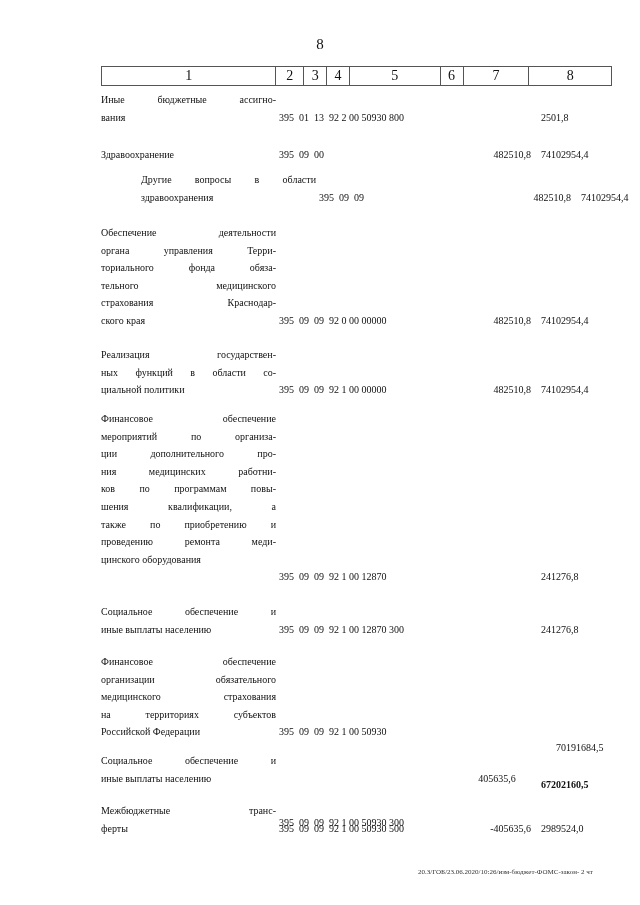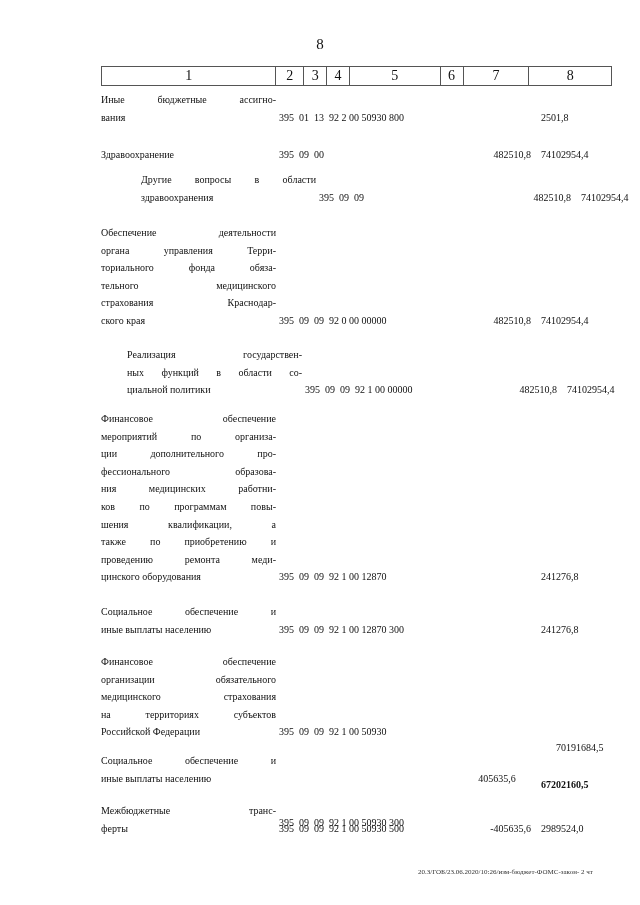--- a/index.html
+++ b/index.html
@@ -67,36 +67,35 @@
         <span>органа управления Терри-</span>
         <span>ториального фонда обяза-</span>
         <span>тельного медицинского</span>
         <span>страхования Краснодар-</span>
         <span class="last">ского края</span>
       </div>
       <div class="codes" style="top: 88px;">395  09  09  92 0 00 00000</div>
       <div class="v7" style="top: 88px;">482510,8</div>
       <div class="v8" style="top: 88px;">74102954,4</div>
     </div>
-    <div class="row" style="top: 346px; height: 52.8px; margin-left: 26px;">
+    <div class="row" style="top: 346px; height: 52.8px;">
       <div class="desc">
         <span>Реализация государствен-</span>
         <span>ных функций в области со-</span>
         <span class="last">циальной политики</span>
       </div>
       <div class="codes" style="top: 35.2px;">395  09  09  92 1 00 00000</div>
       <div class="v7" style="top: 35.2px;">482510,8</div>
       <div class="v8" style="top: 35.2px;">74102954,4</div>
     </div>
     <div class="row" style="top: 410px; height: 176px;">
       <div class="desc">
         <span>Финансовое обеспечение</span>
         <span>мероприятий по организа-</span>
         <span>ции дополнительного про-</span>
-        <span>фессионального образова-</span>
         <span>ния медицинских работни-</span>
         <span>ков по программам повы-</span>
         <span>шения квалификации, а</span>
         <span>также по приобретению и</span>
         <span>проведению ремонта меди-</span>
         <span class="last">цинского оборудования</span>
       </div>
       <div class="codes" style="top: 158.4px;">395  09  09  92 1 00 12870</div>
       <div class="v7" style="top: 158.4px;"></div>
       <div class="v8" style="top: 158.4px;">241276,8</div>

